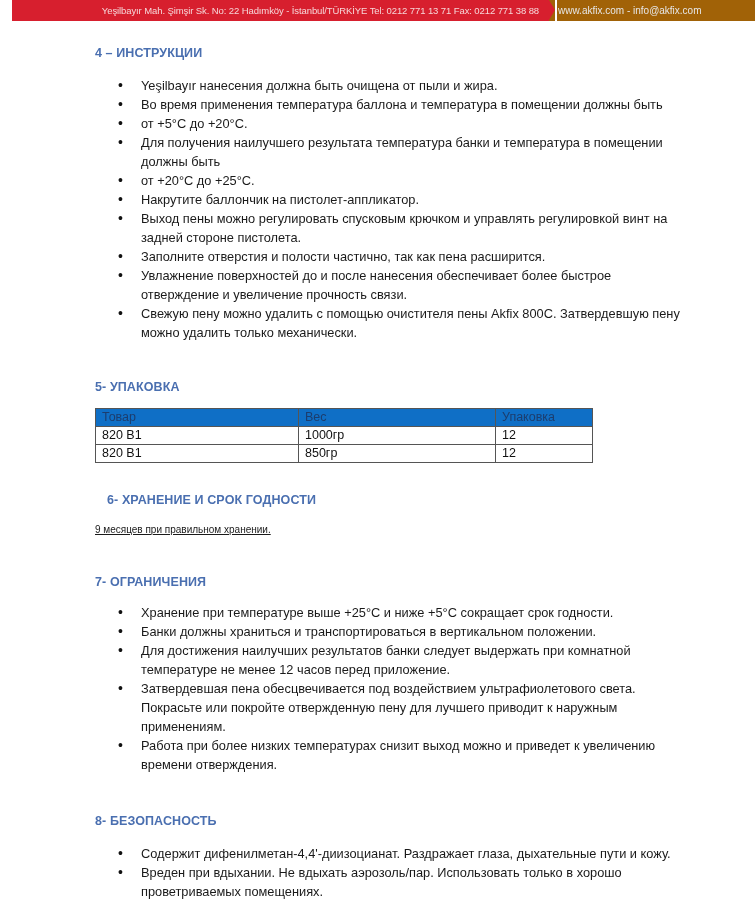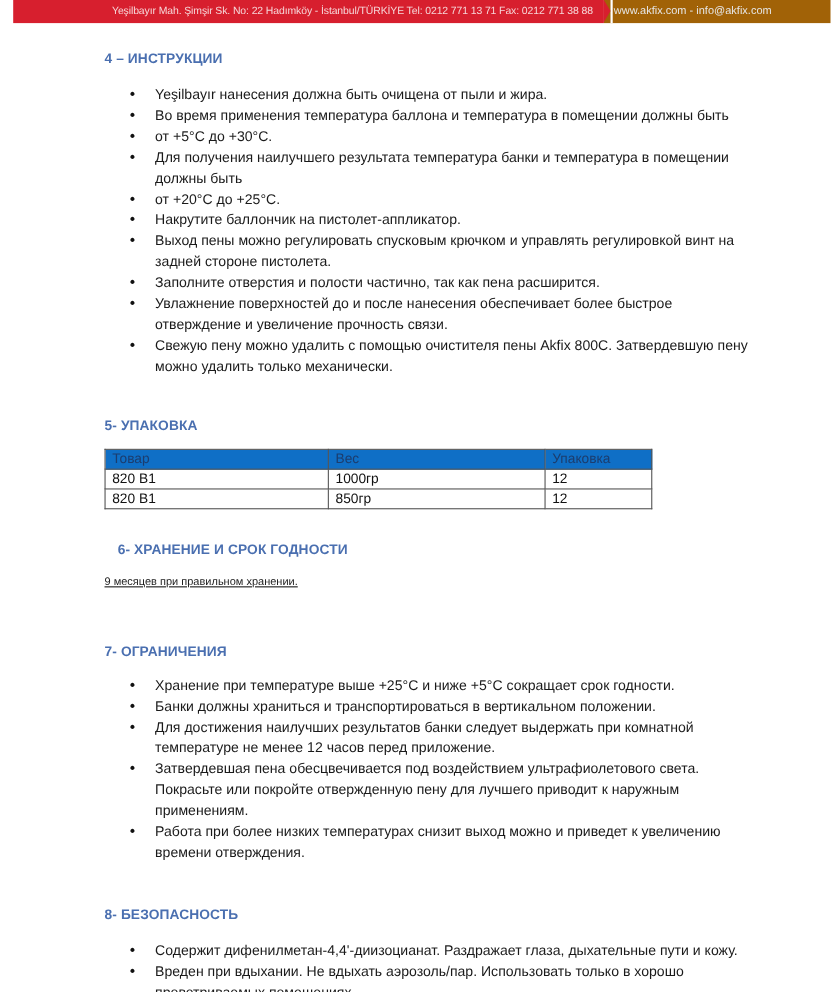--- a/index.html
+++ b/index.html
@@ -39,21 +39,21 @@
     <span>www.akfix.com - info@akfix.com</span>
   </div>
 </div>
 
 <div class="content">
 
   <h2 class="heading">4 – ИНСТРУКЦИИ</h2>
   <ul class="bullets" style="margin-top:13px;">
     <li>Yeşilbayır нанесения должна быть очищена от пыли и жира.</li>
     <li>Во время применения температура баллона и температура в помещении должны быть</li>
-    <li>от +5°C до +30°C.</li>
+    <li>от +5°C до +20°C.</li>
     <li style="padding-right:40px;">Для получения наилучшего результата температура банки и температура в помещении должны быть</li>
     <li>от +20°C до +25°C.</li>
     <li>Накрутите баллончик на пистолет-аппликатор.</li>
     <li>Выход пены можно регулировать спусковым крючком и управлять регулировкой винт на задней стороне пистолета.</li>
     <li>Заполните отверстия и полости частично, так как пена расширится.</li>
     <li style="padding-right:60px;">Увлажнение поверхностей до и после нанесения обеспечивает более быстрое отверждение и увеличение прочность связи.</li>
     <li>Свежую пену можно удалить с помощью очистителя пены Akfix 800C. Затвердевшую пену можно удалить только механически.</li>
   </ul>
 
   <h2 class="heading" style="margin-top:36px;">5- УПАКОВКА</h2>
@@ -75,21 +75,21 @@
         <td>820 B1</td>
         <td>850гр</td>
         <td>12</td>
       </tr>
     </tbody>
   </table>
 
   <h2 class="heading" style="margin-top:28px;margin-left:12px;">6- ХРАНЕНИЕ И СРОК ГОДНОСТИ</h2>
   <p class="para" style="margin-top:10px;">9 месяцев при правильном хранении.</p>
 
-  <h2 class="heading" style="margin-top:44px;">7- ОГРАНИЧЕНИЯ</h2>
+  <h2 class="heading" style="margin-top:34px;">7- ОГРАНИЧЕНИЯ</h2>
   <ul class="bullets" style="margin-top:11px;">
     <li>Хранение при температуре выше +25°C и ниже +5°C сокращает срок годности.</li>
     <li>Банки должны храниться и транспортироваться в вертикальном положении.</li>
     <li style="padding-right:40px;">Для достижения наилучших результатов банки следует выдержать при комнатной температуре не менее 12 часов перед приложение.</li>
     <li style="padding-right:40px;">Затвердевшая пена обесцвечивается под воздействием ультрафиолетового света. Покрасьте или покройте отвержденную пену для лучшего приводит к наружным применениям.</li>
     <li style="padding-right:40px;">Работа при более низких температурах снизит выход можно и приведет к увеличению времени отверждения.</li>
   </ul>
 
   <h2 class="heading" style="margin-top:38px;">8- БЕЗОПАСНОСТЬ</h2>
   <ul class="bullets" style="margin-top:13px;">

